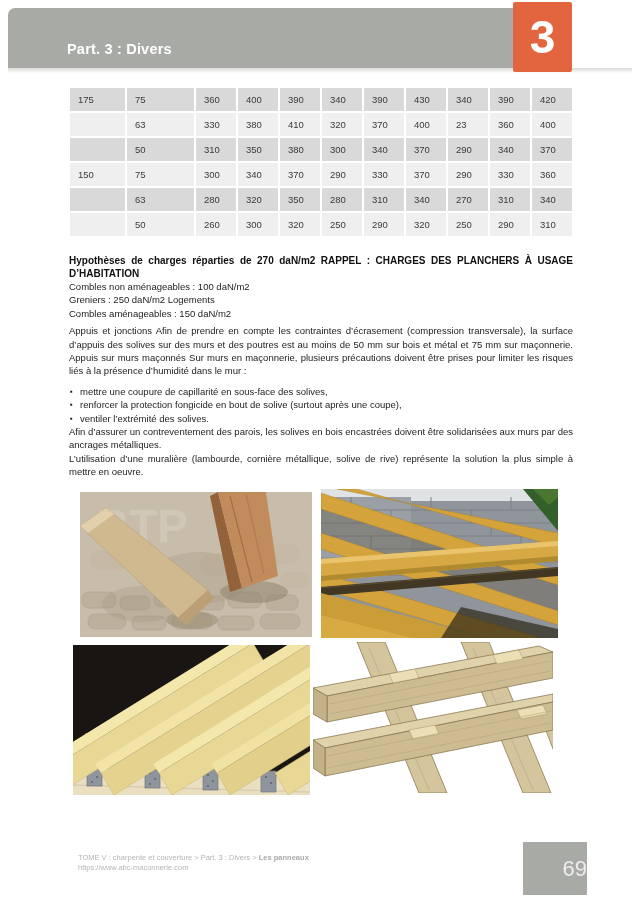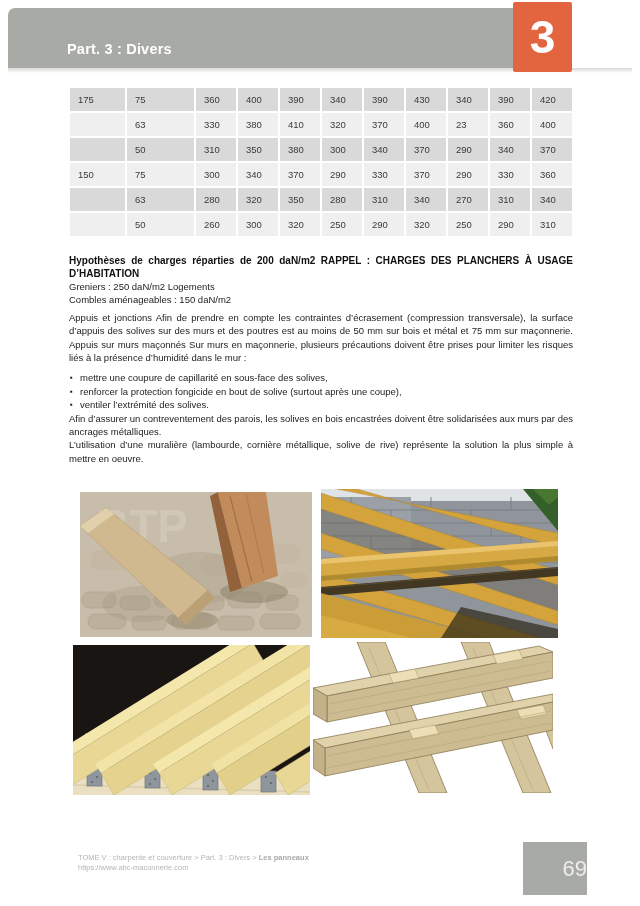--- a/index.html
+++ b/index.html
@@ -122,21 +122,22 @@
       <div class="cell light">320</div>
       <div class="cell light">250</div>
       <div class="cell light">290</div>
       <div class="cell light">320</div>
       <div class="cell light">250</div>
       <div class="cell light">290</div>
       <div class="cell light">310</div>
     </div>
 
   <div class="content">
-    <p class="heading">Hypothèses de charges réparties de 200 daN/m2 RAPPEL : CHARGES DES PLANCHERS À USAGE D’HABITATION</p>
+    <p class="heading">Hypothèses de charges réparties de 270 daN/m2 RAPPEL : CHARGES DES PLANCHERS À USAGE D’HABITATION</p>
+    <div class="hypo">Combles non aménageables : 100 daN/m2</div>
     <div class="hypo">Greniers : 250 daN/m2 Logements</div>
     <div class="hypo">Combles aménageables : 150 daN/m2</div>
     <p class="first">Appuis et jonctions Afin de prendre en compte les contraintes d’écrasement (compression transversale), la surface d’appuis des solives sur des murs et des poutres est au moins de 50 mm sur bois et métal et 75 mm sur maçonnerie. Appuis sur murs maçonnés Sur murs en maçonnerie, plusieurs précautions doivent être prises pour limiter les risques liés à la présence d’humidité dans le mur :</p>
     <ul>
       <li>mettre une coupure de capillarité en sous-face des solives,</li>
       <li>renforcer la protection fongicide en bout de solive (surtout après une coupe),</li>
       <li>ventiler l’extrémité des solives.</li>
     </ul>
     <p>Afin d’assurer un contreventement des parois, les solives en bois encastrées doivent être solidarisées aux murs par des ancrages métalliques.</p>
     <p>L’utilisation d’une muralière (lambourde, cornière métallique, solive de rive) représente la solution la plus simple à mettre en oeuvre.</p>

